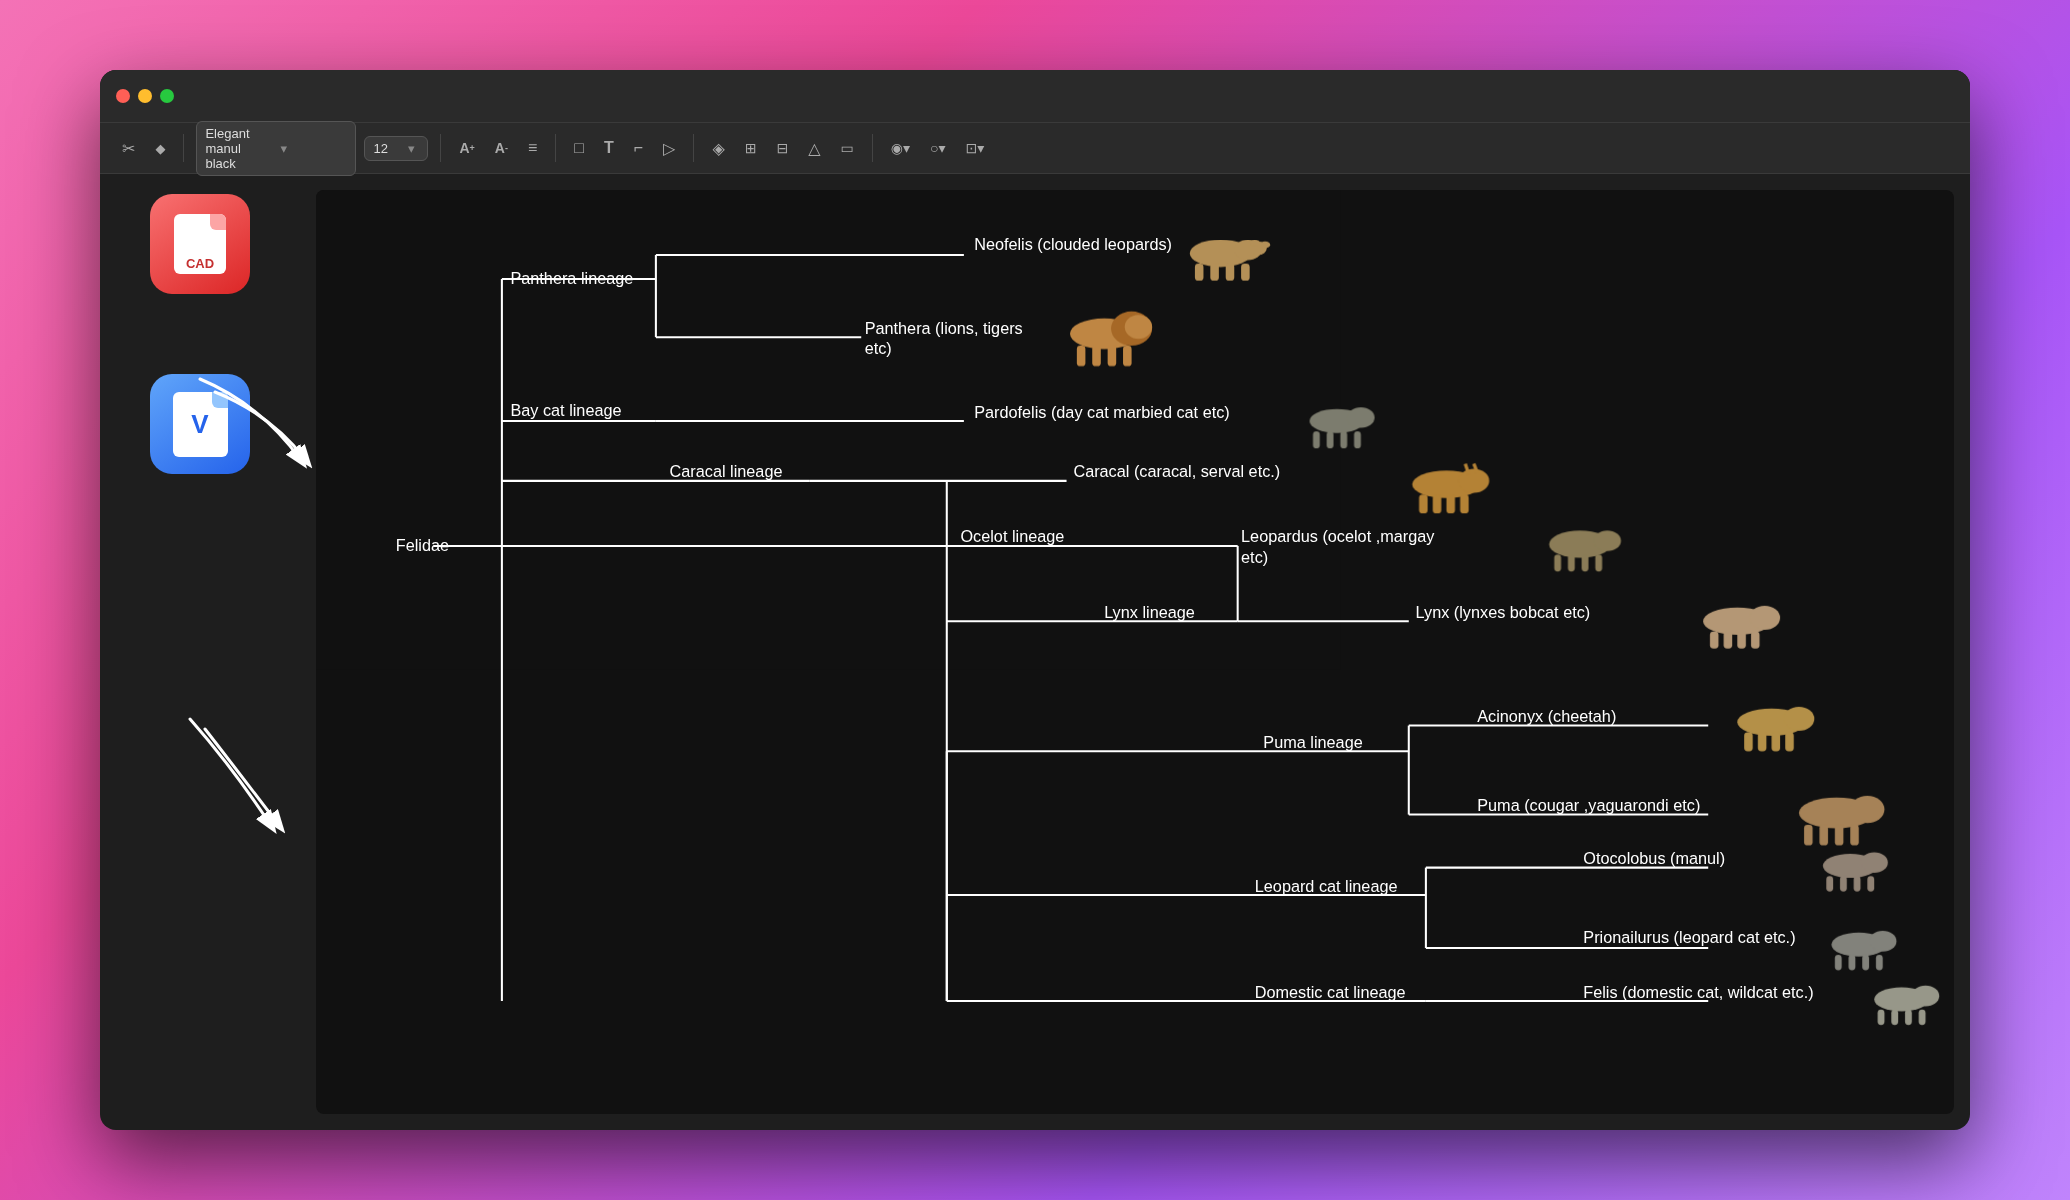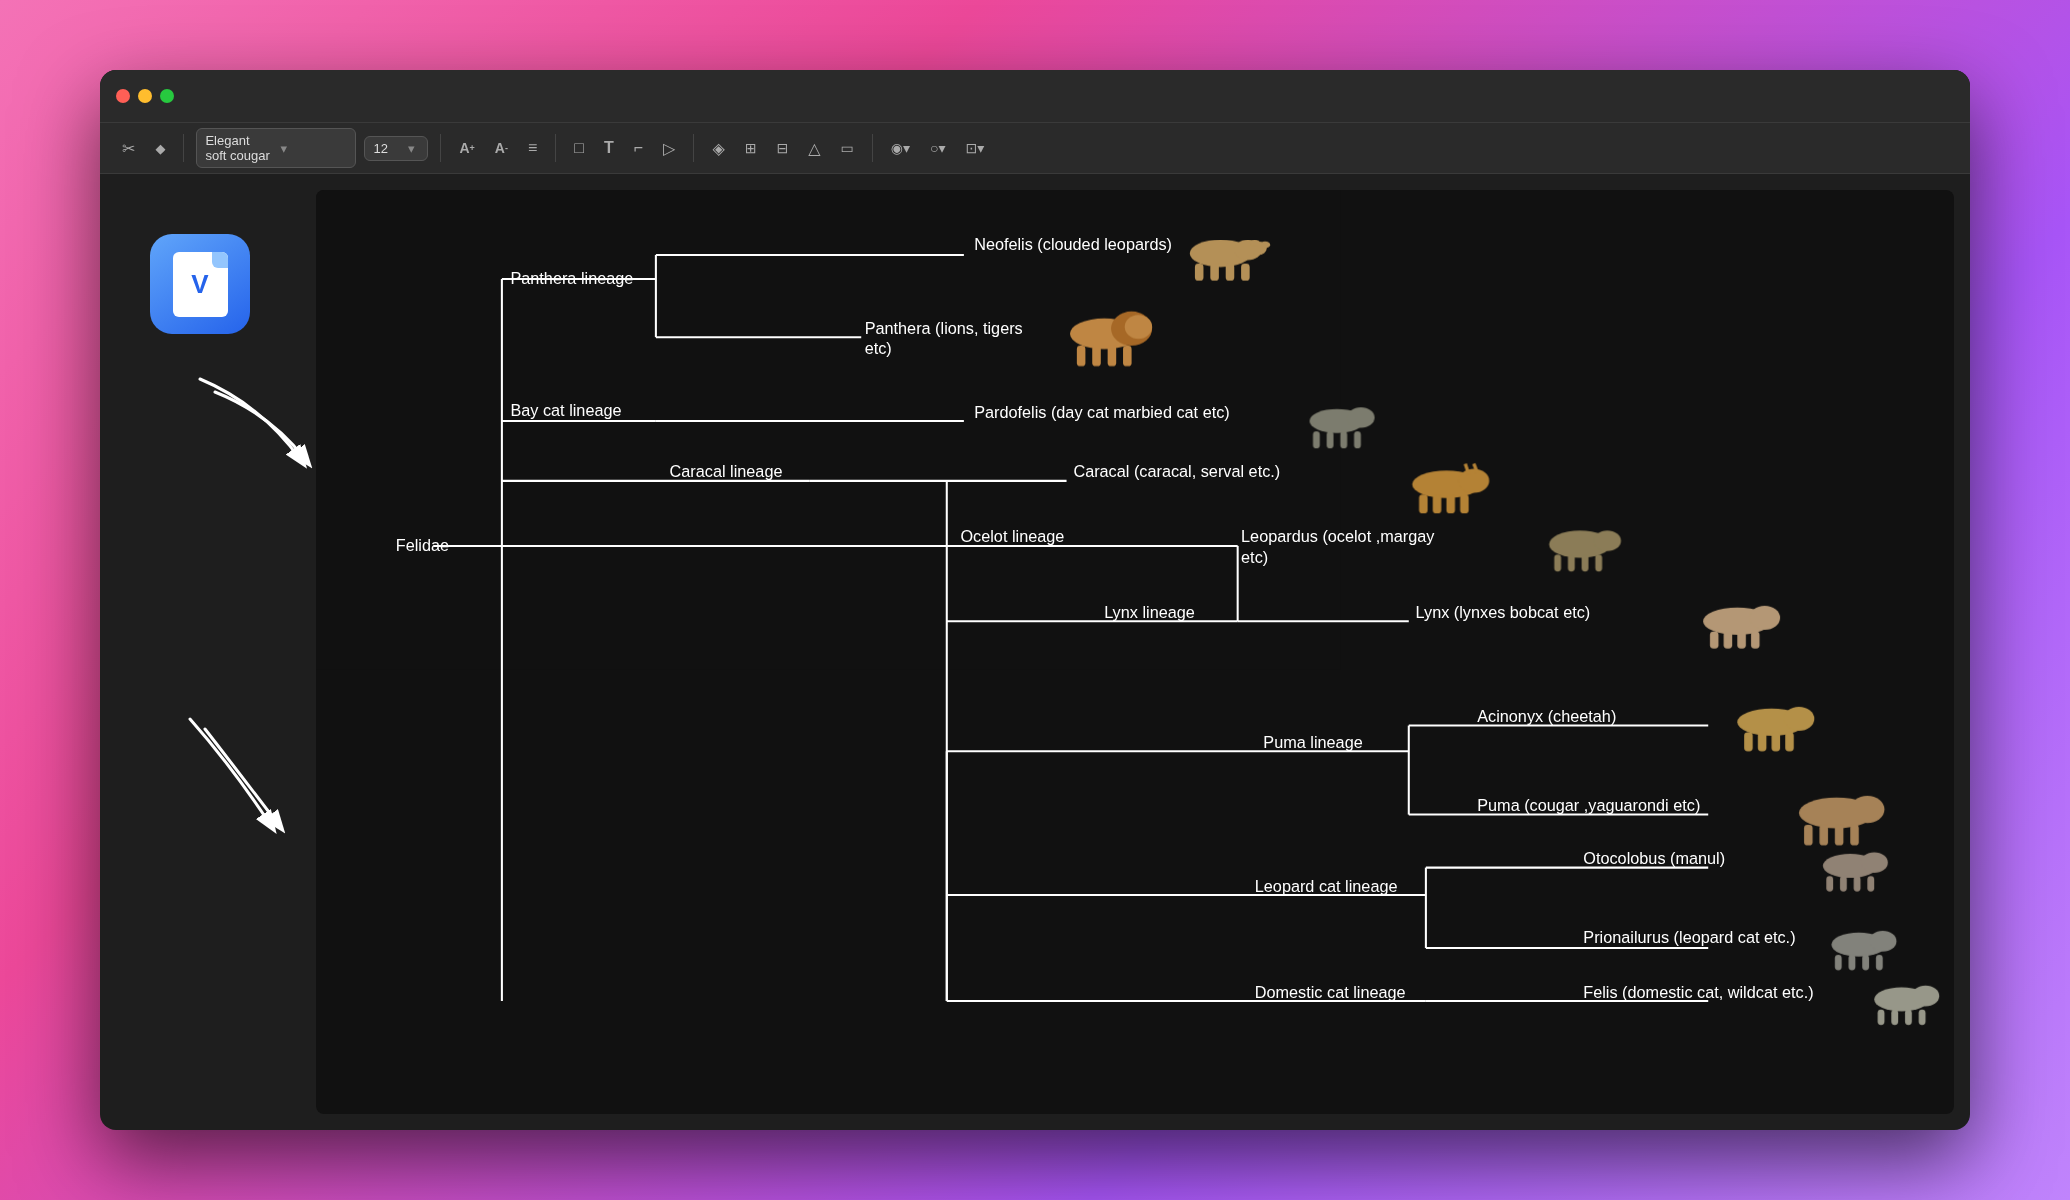--- a/index.html
+++ b/index.html
@@ -229,21 +229,21 @@
     <div class="traffic-light tl-green"></div>
   </div>
 
   <div class="toolbar">
     <button class="toolbar-btn">✂</button>
     <button class="toolbar-btn" style="font-size:13px;">◆</button>
 
     <div class="toolbar-sep"></div>
 
     <div class="font-select">
-      <span>Elegant soft cougar</span>
+      <span>Elegant manul black</span>
       <span style="color:#888;">▾</span>
     </div>
 
     <div class="size-select">
       <span>12</span>
       <span style="color:#888;">▾</span>
     </div>
 
     <div class="toolbar-sep"></div>
 
@@ -270,20 +270,25 @@
 
     <button class="toolbar-btn" style="font-size:14px;">◉▾</button>
     <button class="toolbar-btn" style="font-size:14px;">○▾</button>
     <button class="toolbar-btn" style="font-size:14px;">⊡▾</button>
   </div>
 
   <div class="main-content">
 
     <div class="left-sidebar">
 
+      <div class="app-icon app-icon-cad" style="background: linear-gradient(145deg,#f87171,#dc2626);">
+        <div class="cad-doc">
+          <span class="cad-label">CAD</span>
+        </div>
+      </div>
 
       <svg width="140" height="100" style="position:absolute;top:200px;left:80px;z-index:10;">
         <defs>
           <marker id="arr1" markerWidth="8" markerHeight="8" refX="4" refY="3" orient="auto">
             <path d="M0,0 L0,6 L8,3 z" fill="white"></path>
           </marker>
         </defs>
         <path d="M20,5 Q80,30 120,85" stroke="white" stroke-width="3" fill="none" marker-end="url(#arr1)" stroke-linecap="round"></path>
         <path d="M35,18 Q90,40 125,85" stroke="white" stroke-width="3" fill="none" marker-end="url(#arr1)" stroke-linecap="round"></path>
       </svg>

